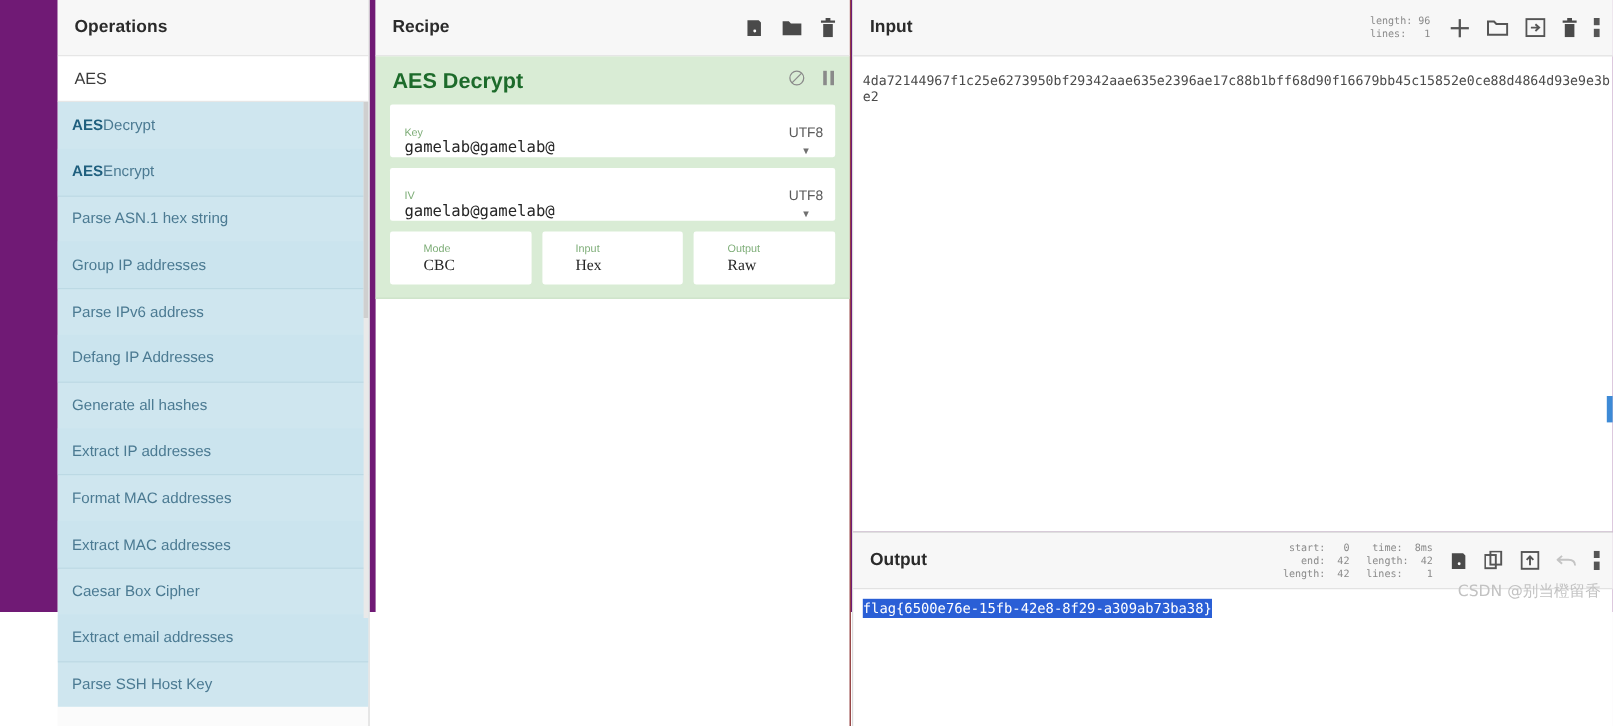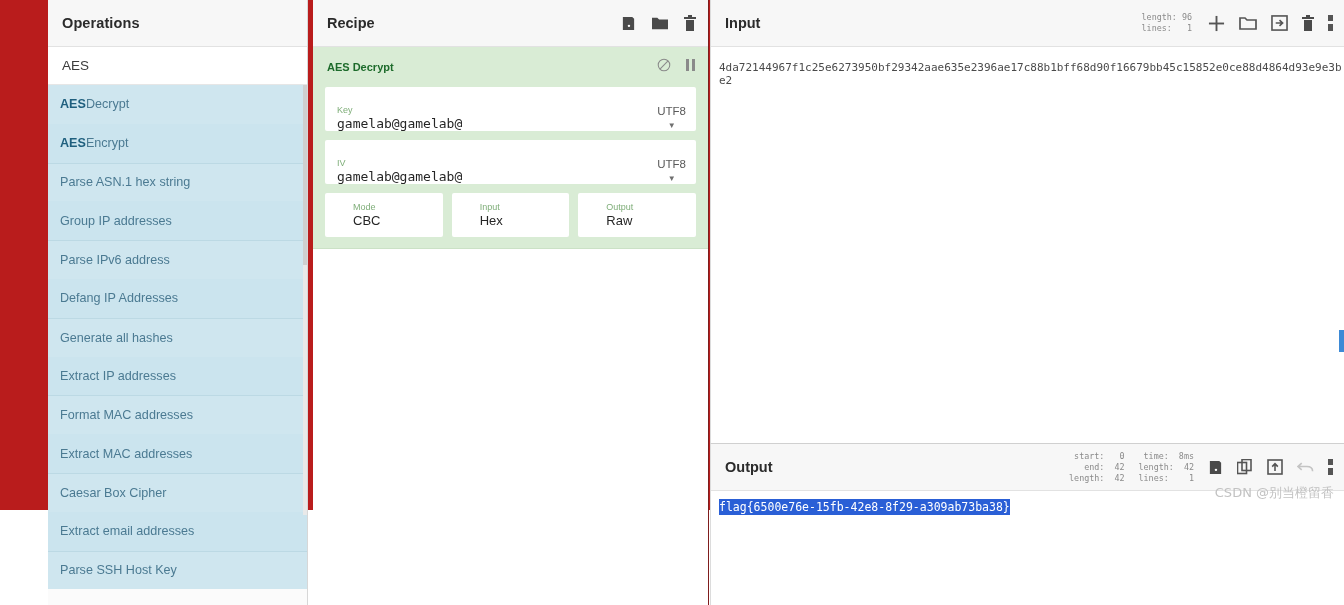--- a/index.html
+++ b/index.html
@@ -3,21 +3,21 @@
 <meta charset="utf-8">
 <title>CyberChef AES Decrypt</title>
 <style>
   * { box-sizing: border-box; margin: 0; padding: 0; }
   html, body {
     width: 1344px; height: 605px;
     background: #ffffff;
     font-family: "Liberation Sans", sans-serif;
     overflow: hidden;
   }
-  #app { position: relative; width: 1344px; height: 510px; background: #b91c1c; }
+  #app { position: relative; width: 1344px; height: 510px; background: #701a75; }
 
   
   #ops-panel {
     position: absolute; left: 48px; top: 0; width: 260px; height: 605px;
     background: #fbfbfb;
     border-right: 1px solid #d7d7d7;
     overflow: hidden;
   }
   #ops-header {
     height: 47px; background: #f7f7f7;
@@ -80,21 +80,21 @@
   #op-card {
     background: #d9ecd5;
     border-bottom: 1px solid #cbe1c6;
     padding-bottom: 11px;
   }
   #op-title-row {
     height: 40px; display: flex; align-items: center;
     padding: 0 12px 0 14px;
   }
   #op-title {
-    flex: 1; font-size: 11px; font-weight: bold; color: #1d6b2b;
+    flex: 1; font-size: 18px; font-weight: bold; color: #1d6b2b;
   }
   .op-ctrl-icons { display: flex; align-items: center; gap: 14px; }
 
   .arg-row {
     background: #ffffff;
     margin: 0 12px 9px 12px;
     border-radius: 2px;
     height: 44px;
     display: flex; align-items: center;
     padding: 17px 10px 0 12px;
@@ -109,21 +109,21 @@
     font-size: 11.5px; color: #5a5a5a; display: flex; align-items: center; gap: 4px; flex-direction: column;
   }
   .caret { font-size: 8px; color: #707070; }
 
   #arg-triple { display: flex; gap: 9px; padding: 0 12px; }
   .arg-box {
     background: #ffffff; border-radius: 2px; height: 44px;
     flex: 1; display: flex; flex-direction: column; justify-content: center;
     padding-left: 28px;
   }
-  .arg-box .arg-value { font-family: Liberation Sans, sans-serif; font-size: 13px; }
+  .arg-box .arg-value { font-family: Liberation Serif, serif; font-size: 13px; }
 
   
   #input-panel {
     position: absolute; left: 710px; top: 0; width: 634px; height: 443px;
     background: #ffffff;
     border-left: 1px solid #dcdcdc;
   }
   #input-header {
     height: 47px; background: #f7f7f7;
     border-bottom: 1px solid #e2e2e2;

